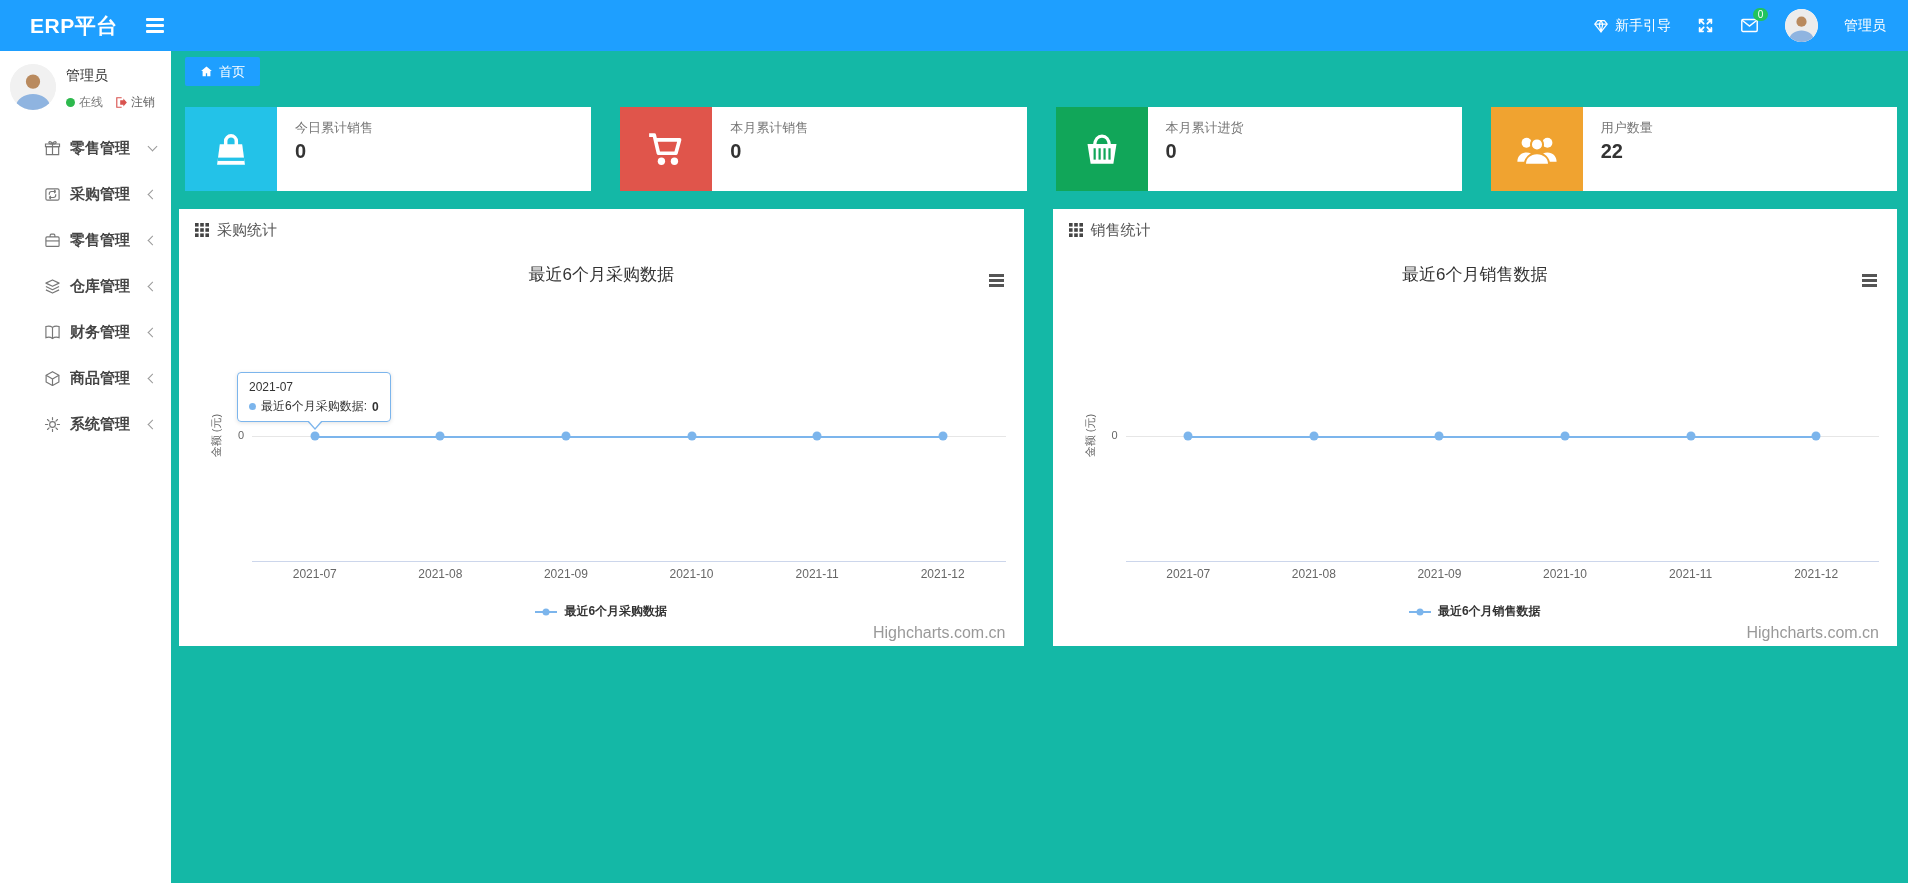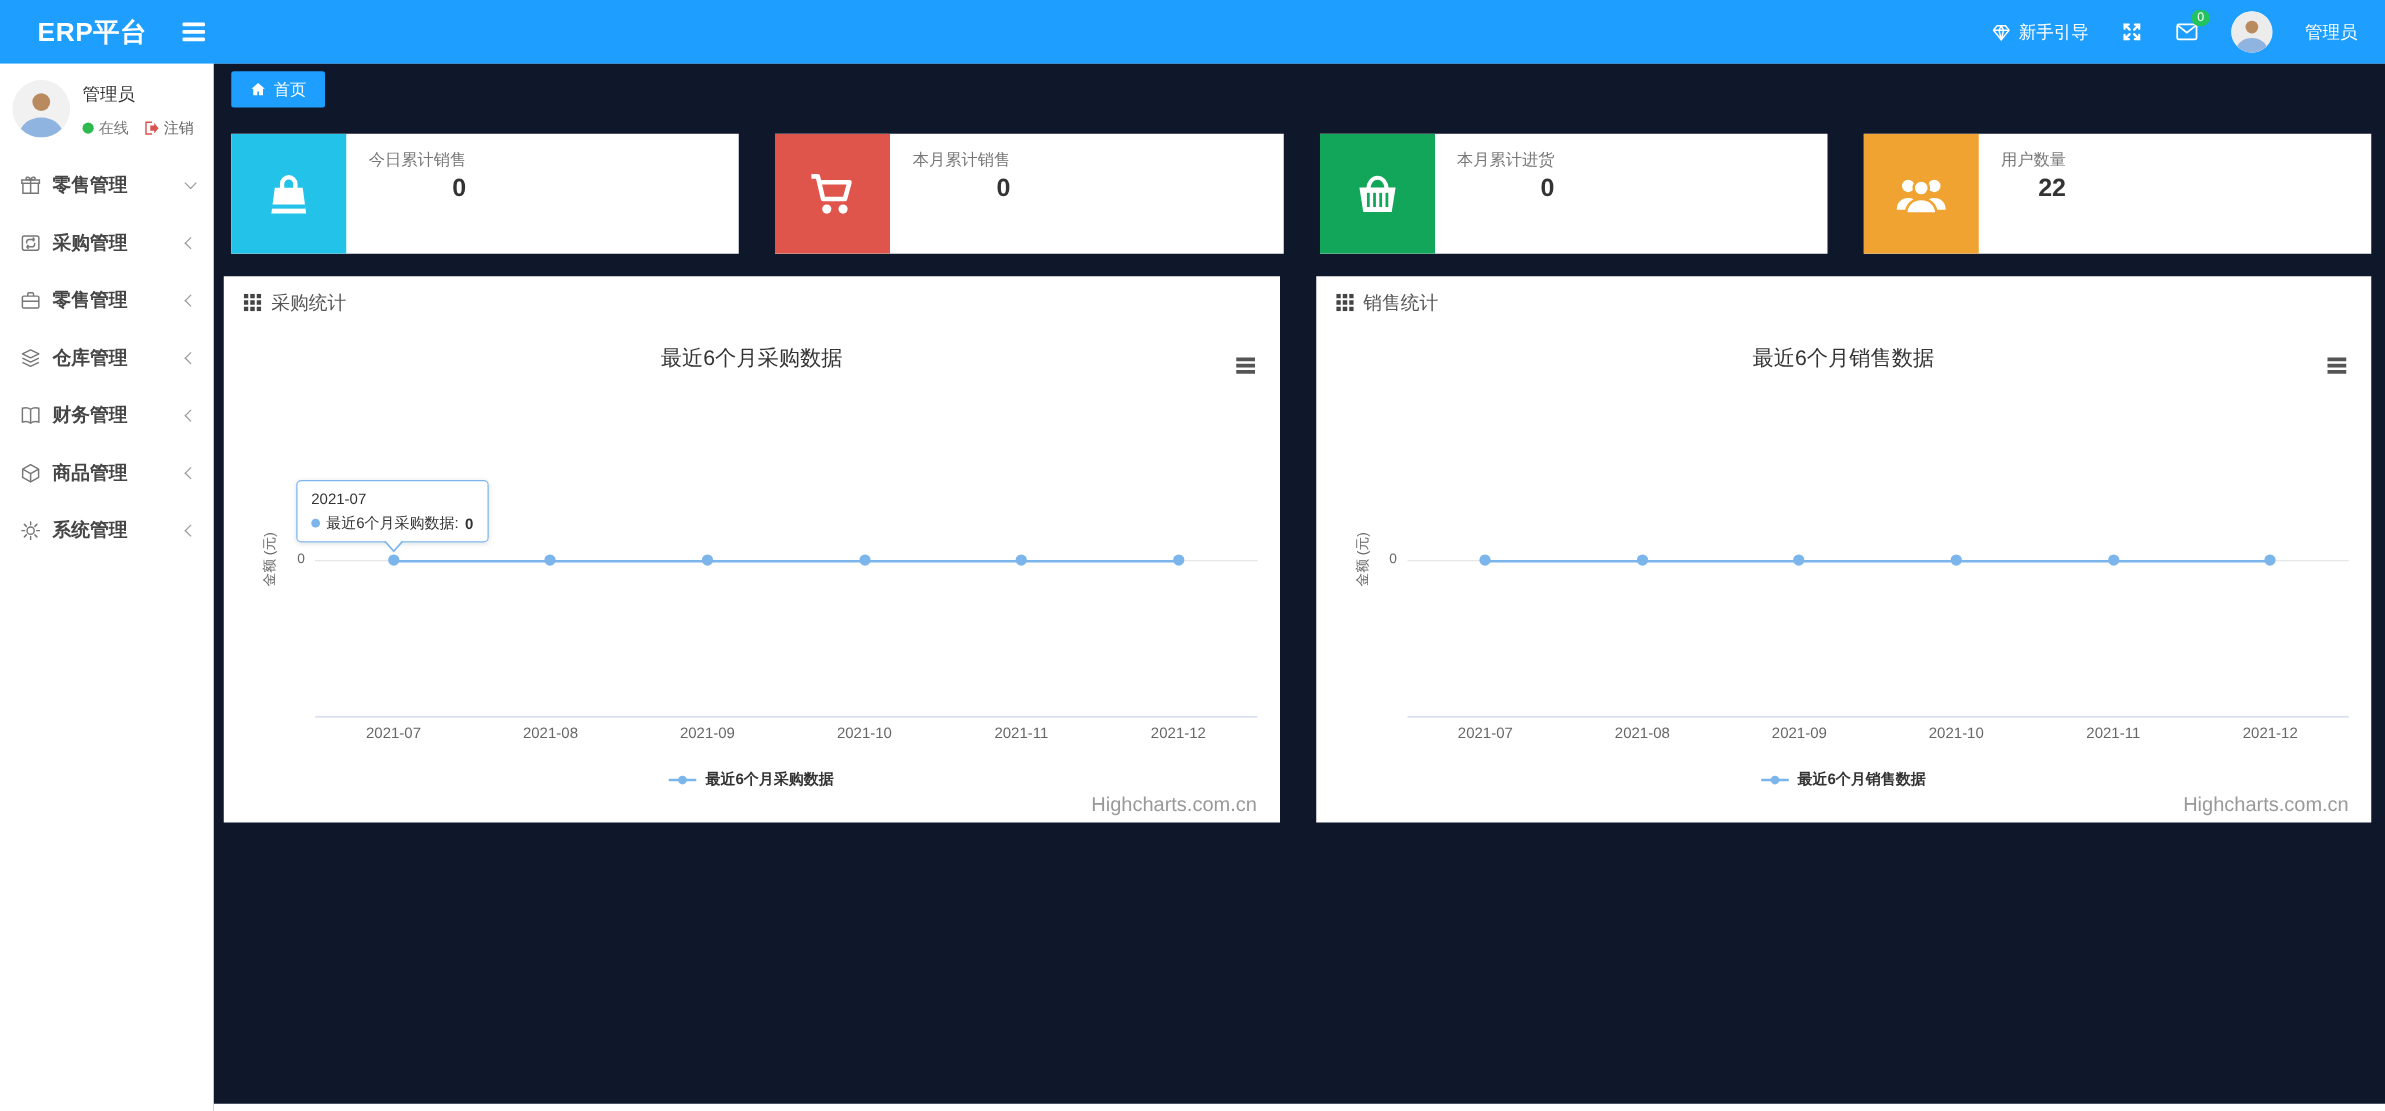--- a/index.html
+++ b/index.html
@@ -18,42 +18,42 @@
 
   
   .sidebar { position:absolute; left:0; top:51px; bottom:0; width:171px; background:#fff; }
   .user-block { display:flex; padding:13px 6px 12px 10px; gap:10px; }
   .user-avatar { width:46px; height:46px; border-radius:50%; overflow:hidden; background:#f0f0f0; flex:none; }
   .user-meta { padding-top:3px; }
   .user-name { font-size:14px; color:#333; }
   .user-status { display:flex; align-items:center; margin-top:9px; font-size:12px; color:#777; gap:4px; }
   .dot-online { width:9px; height:9px; border-radius:50%; background:var(--online,#2db94d); display:inline-block; }
   .logout-link { display:flex; align-items:center; gap:3px; margin-left:8px; color:#666; cursor:pointer; }
-  .menu { margin-top:2px; }
+  .menu { margin-top:2px;margin-left:28px; }
   .menu-item { height:46px; display:flex; align-items:center; padding:0 15px 0 16px; cursor:pointer; }
   .mi-icon { width:17px; height:17px; color:#777; margin-right:9px; flex:none; display:flex; }
   .mi-icon svg { width:100%; height:100%; }
   .mi-label { flex:1; font-size:15px; font-weight:600; color:#454545; }
   .chev { width:7px; height:7px; border-right:1.5px solid #999; border-bottom:1.5px solid #999; flex:none; }
   .chev.left { transform:rotate(135deg); }
   .chev.down { transform:rotate(45deg); margin-top:-3px; }
   .submenu { background:#fbfbfb; padding:2px 0; }
   .submenu-item { height:34px; display:flex; align-items:center; padding-left:34px; cursor:pointer; }
   .smi-icon { width:14px; height:14px; color:#888; margin-right:8px; display:flex; }
   .smi-icon svg { width:100%; height:100%; }
   .smi-label { font-size:13.5px; color:#555; }
 
   
-  .content { position:absolute; left:171px; top:51px; right:0; bottom:0; background:#0f172a; }
+  .content { position:absolute; left:171px; top:51px; right:0; bottom:0; background:#14b8a6; }
   .tab-row { padding:6px 0 0 14px; }
   .tab { display:inline-flex; align-items:center; gap:6px; height:29px; padding:0 15px; background:var(--accent,#1E9FFF); color:#fff; font-size:13px; border-radius:2px; cursor:pointer; }
   .tab svg { width:13px; height:13px; }
 
   .cards-row { display:flex; gap:29px; margin:21px 11px 0 14px; }
-  .stat-card { flex:1; height:96px; background:#fff; display:flex; overflow:hidden;text-align:right; }
+  .stat-card { flex:1; height:84px; background:#fff; display:flex; overflow:hidden; }
   .card-icon-box { width:92px; flex:none; display:flex; align-items:center; justify-content:center; }
   .card-icon-box svg { width:44px; height:44px; }
   .card-text { padding:12px 0 0 18px; }
   .card-label { font-size:13px; color:#777; }
   .card-value { font-size:20px; font-weight:bold; color:#333; margin-top:3px; }
 
   .panels-row { display:flex; gap:29px; margin:18px 11px 0 8px; }
   .panel { flex:1; height:437px; background:#fff; }
   .panel-header { height:42px; display:flex; align-items:center; padding:0 16px; font-size:15px; color:#555; gap:8px; }
   .panel-header svg { width:14px; height:14px; color:#444; }

